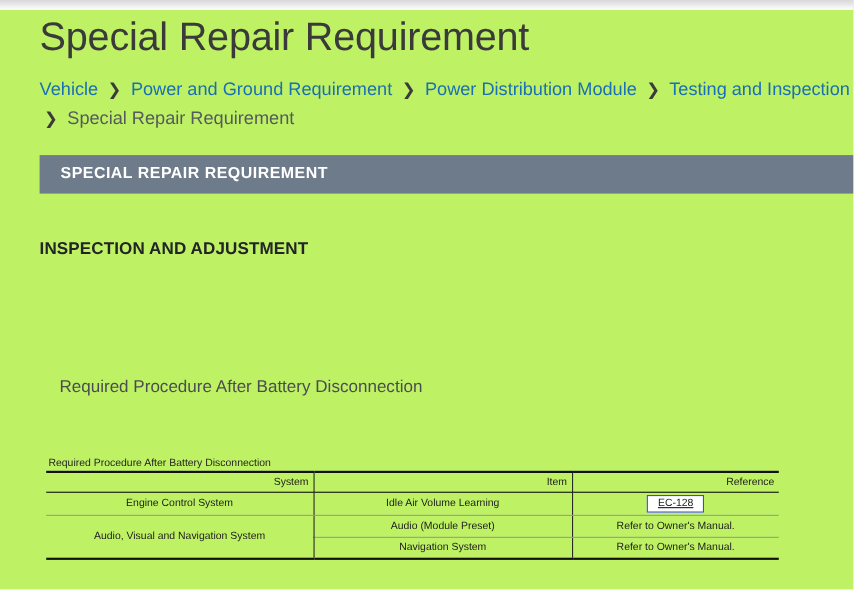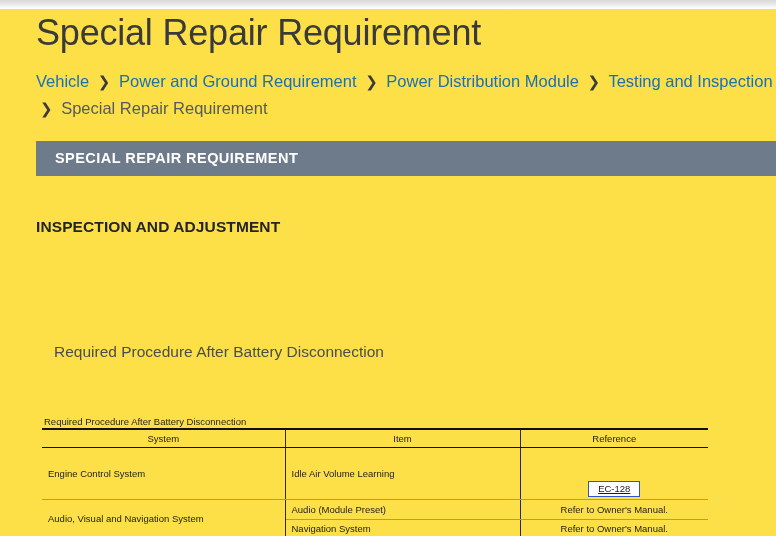--- a/index.html
+++ b/index.html
@@ -8,21 +8,21 @@
     width: 776px; height: 536px;
     overflow: hidden;
     background: #ffffff;
     font-family: "Liberation Sans", sans-serif;
   }
 
   #page {
     position: relative;
     width: 776px;
     height: 536px;
-    background: #fde047;
+    background: #bef264;
     overflow: hidden;
   }
 
   
   .top-shadow {
     position: absolute;
     left: 0; top: 0;
     width: 776px; height: 9px;
     background: linear-gradient(to bottom, #d9d9d9 0%, #e4e4e4 35%, #f4f4f4 72%, #ffffff 100%);
   }
@@ -144,48 +144,47 @@
     font-size: 9.5px;
     color: #1c1c1c;
   }
   table.spec col.c1 { width: 243px; }
   table.spec col.c2 { width: 235px; }
   table.spec col.c3 { width: 188px; }
 
   table.spec tr.hdr-row td {
     border-top: 2.5px solid #111111;
     border-bottom: 1.6px solid #111111;
-    text-align: center;
+    text-align: right;
     height: 18px;
     padding: 1px 4px;
   }
   table.spec td {
     border-left: none;
     border-right: none;
     vertical-align: middle;
     padding: 2px 6px;
     height: 20px;
   }
   table.spec td.vline { border-right: 1.1px solid #2a2a2a; }
   table.spec tr.body-row td { border-bottom: 1px solid #9a9a9a; }
   table.spec tr.last-row td { border-bottom: 2.5px solid #111111; margin-left: 31px; }
   table.spec td.center { text-align: center; }
-  table.spec td.left { text-align: left; }
+  table.spec td.left { text-align: center; }
 
   .ref-link {
     display: inline-block;
     border: 1.4px solid #2f55c8;
     padding: 1px 9px 1px 9px;
     color: #1c1c1c;
     text-decoration: underline;
     font-size: 9.5px;
     line-height: 12px;
     cursor: pointer;
     background: #ffffff;
-    margin-top: 31px;
   }
 </style>
 </head>
 <body>
 
 <div id="page">
 
   <div class="top-shadow"></div>
 
   <div class="page-title">Special Repair Requirement</div>

